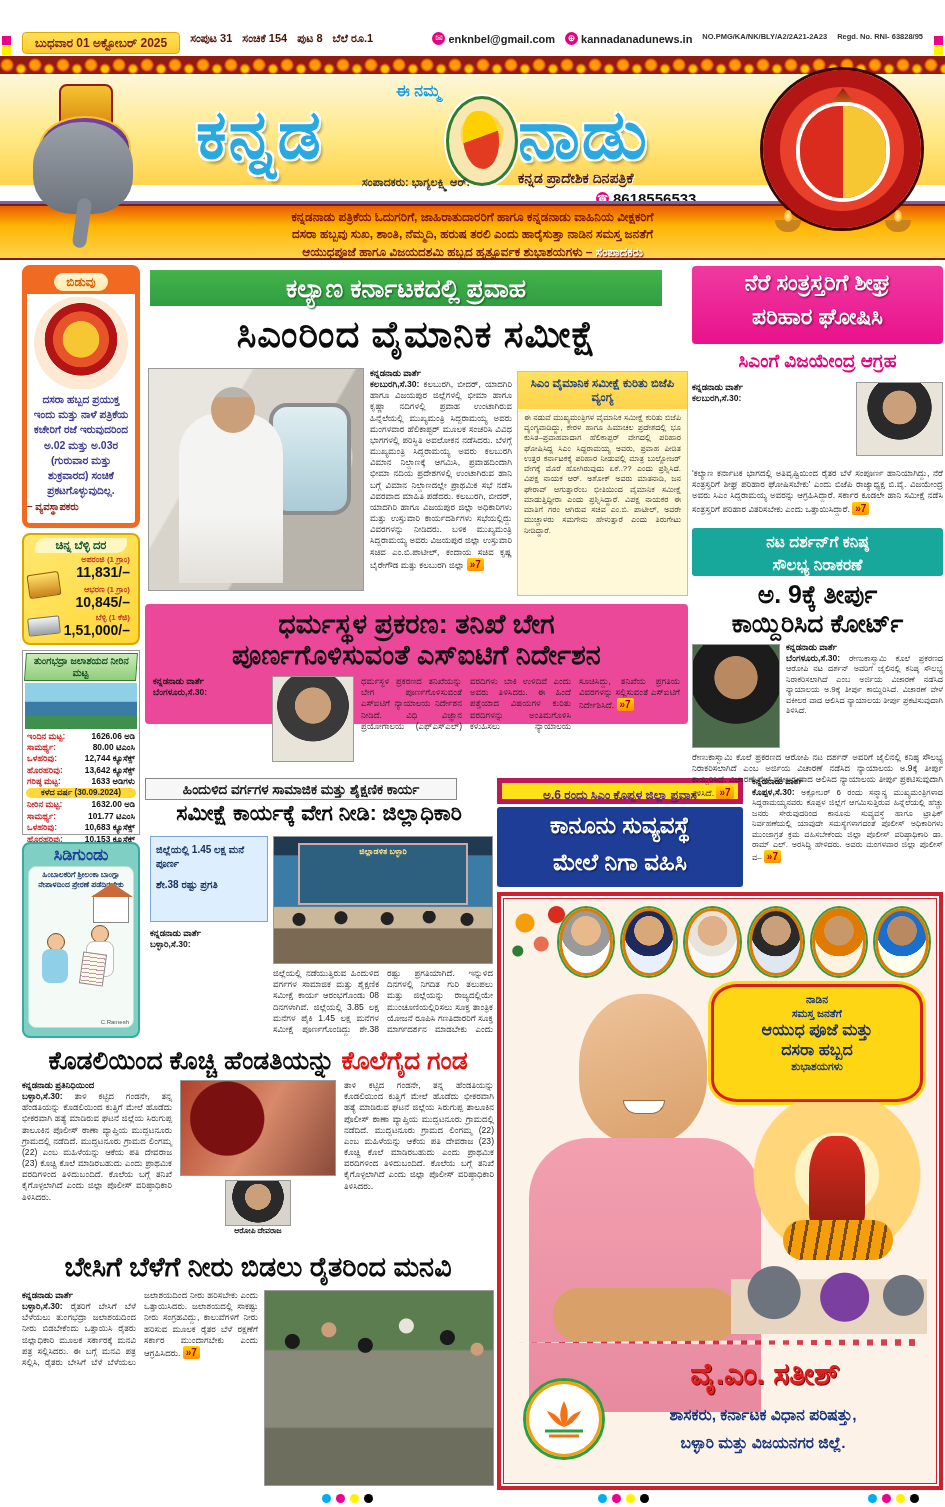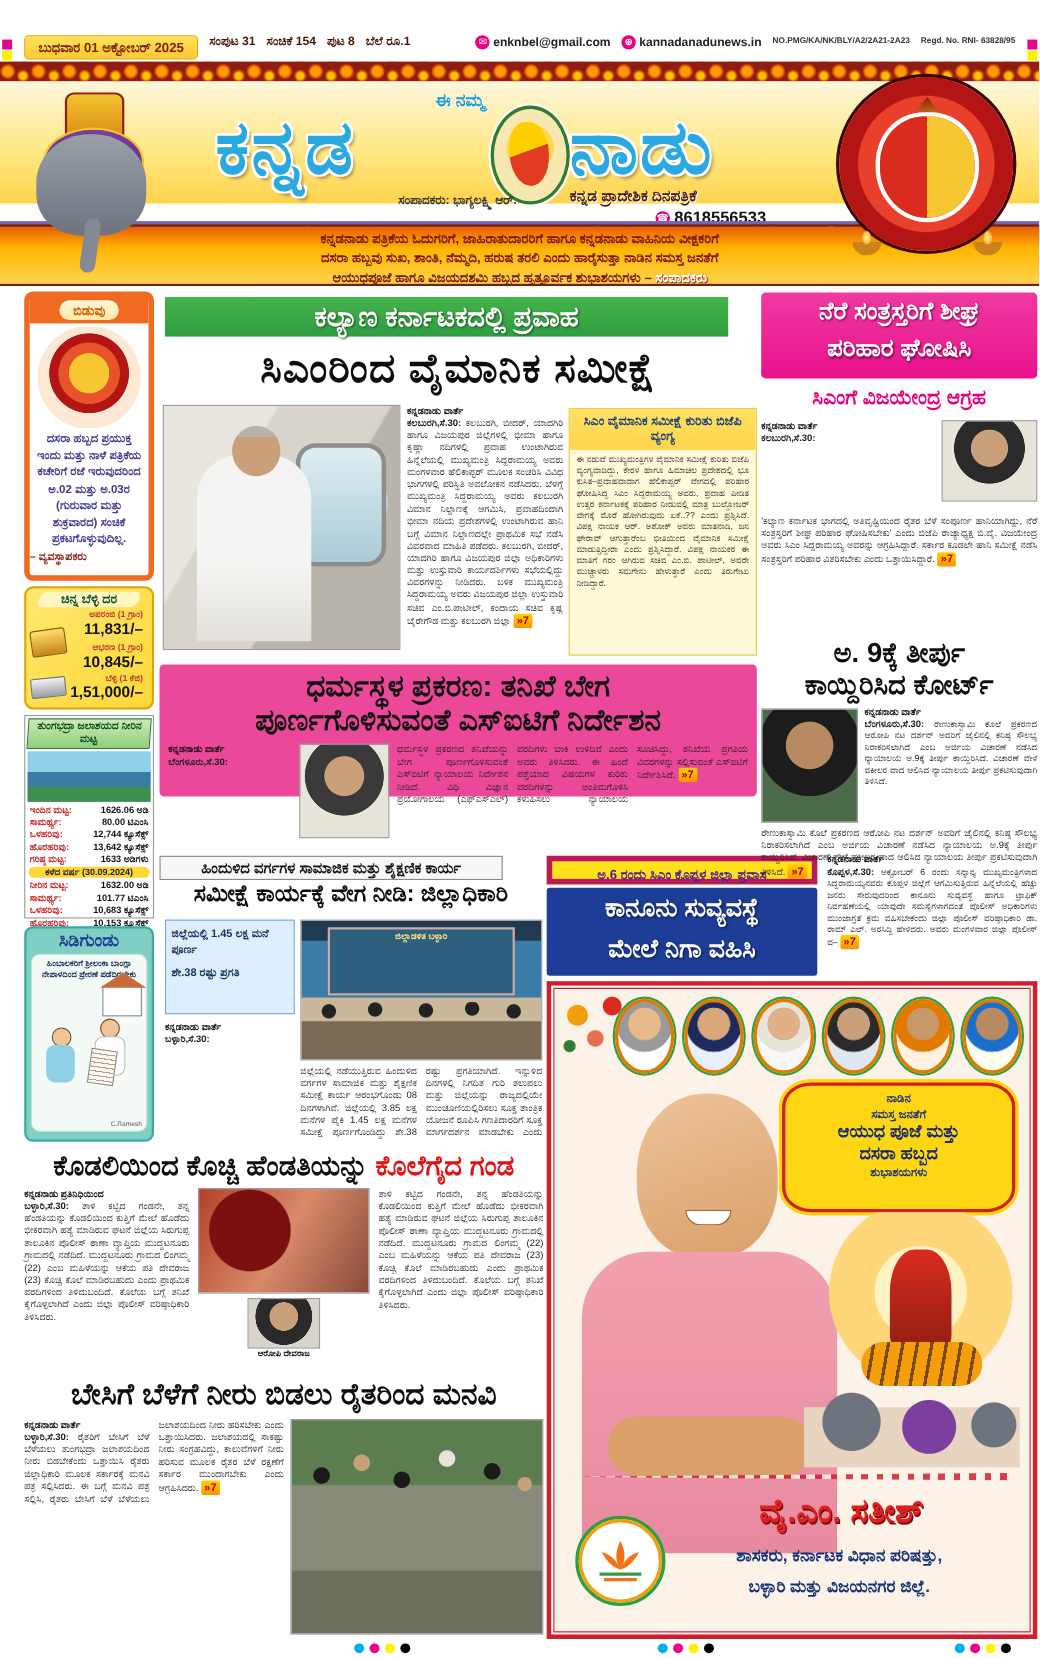--- a/index.html
+++ b/index.html
@@ -440,20 +440,24 @@
   </div>
   <div class="abs relief-body1">
     <div class="byline">ಕನ್ನಡನಾಡು ವಾರ್ತೆ</div>
     <div class="bodytxt jc" style="font-size:8px"><b>ಕಲಬುರಗಿ,ಸೆ.30:</b></div>
   </div>
   <div class="abs relief-photo photo"></div>
   <div class="abs relief-body2 bodytxt jc">
     <span>'ಕಲ್ಯಾಣ ಕರ್ನಾಟಕ ಭಾಗದಲ್ಲಿ ಅತಿವೃಷ್ಟಿಯಿಂದ ರೈತರ ಬೆಳೆ ಸಂಪೂರ್ಣ ಹಾನಿಯಾಗಿದ್ದು, ನೆರೆ ಸಂತ್ರಸ್ತರಿಗೆ ಶೀಘ್ರ ಪರಿಹಾರ ಘೋಷಿಸಬೇಕು' ಎಂದು ಬಿಜೆಪಿ ರಾಜ್ಯಾಧ್ಯಕ್ಷ ಬಿ.ವೈ. ವಿಜಯೇಂದ್ರ ಅವರು ಸಿಎಂ ಸಿದ್ದರಾಮಯ್ಯ ಅವರನ್ನು ಆಗ್ರಹಿಸಿದ್ದಾರೆ. ಸರ್ಕಾರ ಕೂಡಲೇ ಹಾನಿ ಸಮೀಕ್ಷೆ ನಡೆಸಿ ಸಂತ್ರಸ್ತರಿಗೆ ಪರಿಹಾರ ವಿತರಿಸಬೇಕು ಎಂದು ಒತ್ತಾಯಿಸಿದ್ದಾರೆ.</span> <span class="jump">»7</span>
   </div>
 
+  <div class="abs darsh-kick">
+    <div>ನಟ ದರ್ಶನ್‌ಗೆ ಕನಿಷ್ಠ</div>
+    <div>ಸೌಲಭ್ಯ ನಿರಾಕರಣೆ</div>
+  </div>
   <div class="abs darsh-head">
     <div>ಅ. 9ಕ್ಕೆ ತೀರ್ಪು</div>
     <div>ಕಾಯ್ದಿರಿಸಿದ ಕೋರ್ಟ್</div>
   </div>
   <div class="abs darsh-photo photo"></div>
   <div class="abs darsh-body1">
     <div class="byline">ಕನ್ನಡನಾಡು ವಾರ್ತೆ</div>
     <div class="bodytxt jc" style="font-size:8px"><b>ಬೆಂಗಳೂರು,ಸೆ.30:</b> <span>ರೇಣುಕಾಸ್ವಾಮಿ ಕೊಲೆ ಪ್ರಕರಣದ ಆರೋಪಿ ನಟ ದರ್ಶನ್ ಅವರಿಗೆ ಜೈಲಿನಲ್ಲಿ ಕನಿಷ್ಠ ಸೌಲಭ್ಯ ನಿರಾಕರಿಸಲಾಗಿದೆ ಎಂಬ ಅರ್ಜಿಯ ವಿಚಾರಣೆ ನಡೆಸಿದ ನ್ಯಾಯಾಲಯ ಅ.9ಕ್ಕೆ ತೀರ್ಪು ಕಾಯ್ದಿರಿಸಿದೆ. ವಿಚಾರಣೆ ವೇಳೆ ವಕೀಲರ ವಾದ ಆಲಿಸಿದ ನ್ಯಾಯಾಲಯ ತೀರ್ಪು ಪ್ರಕಟಿಸುವುದಾಗಿ ತಿಳಿಸಿದೆ.</span></div>
   </div>
   <div class="abs darsh-body2 bodytxt jc">

